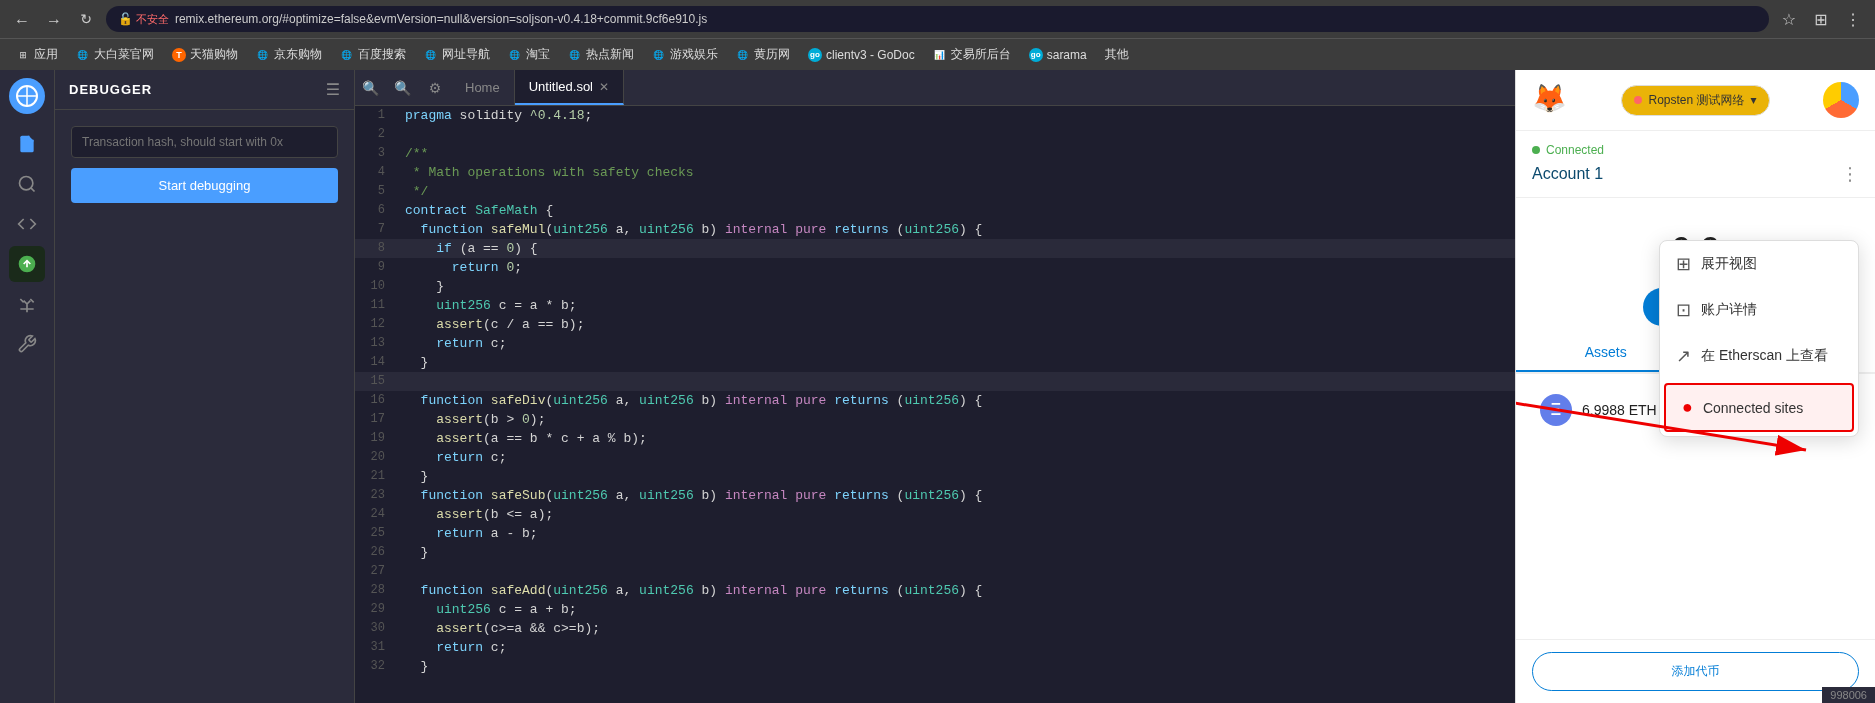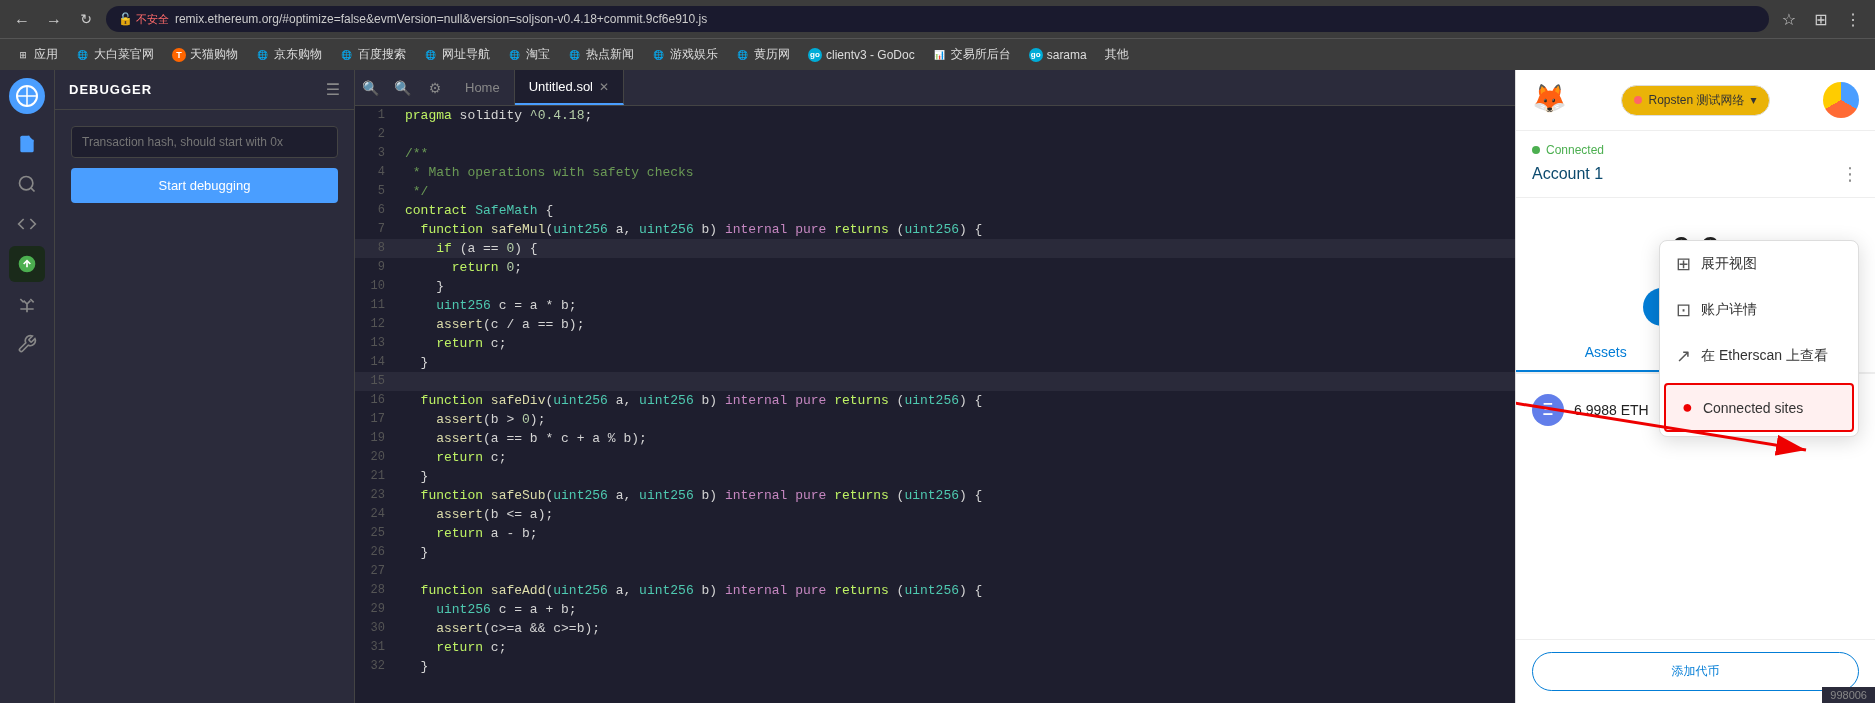--- a/index.html
+++ b/index.html
@@ -47,21 +47,21 @@
     .editor-tabs { height: 36px; background: #2b2b3b; display: flex; align-items: center; border-bottom: 1px solid #444; }
     .editor-tab-action { width: 32px; height: 32px; display: flex; align-items: center; justify-content: center; color: #888; cursor: pointer; font-size: 14px; }
     .editor-tab { display: flex; align-items: center; gap: 6px; padding: 0 14px; height: 100%; border-right: 1px solid #444; cursor: pointer; color: #888; font-size: 13px; }
     .editor-tab.active { background: #1e1e2e; color: #fff; border-bottom: 2px solid #4a9eff; }
     .editor-tab-close { font-size: 12px; color: #888; }
     .code-area { flex: 1; overflow: auto; padding: 0; }
     .code-line { display: flex; min-height: 19px; font-family: 'Courier New', monospace; font-size: 13px; }
     .line-num { width: 42px; text-align: right; padding-right: 12px; color: #555; flex-shrink: 0; user-select: none; font-size: 12px; line-height: 19px; }
     .line-content { flex: 1; padding: 0 8px; line-height: 19px; white-space: pre; color: #d4d4d4; }
     .line-highlighted { background: #2a2a3a; }
-    .kw { color: #bef264; text-align: right; }
+    .kw { color: #7dd3fc; text-align: right; }
     .kw2 { color: #c586c0; }
     .fn { color: #dcdcaa; }
     .type { color: #4ec9b0; }
     .comment { color: #6a9955; }
     .num { color: #b5cea8; }
 
     
     .metamask-panel { width: 360px; background: #fff; border-left: 1px solid #ddd; display: flex; flex-direction: column; flex-shrink: 0; position: relative; }
     .mm-header { background: #fff; padding: 12px 16px; display: flex; align-items: center; justify-content: space-between; border-bottom: 1px solid #eee; }
     .mm-logo { width: 36px; height: 36px; }
@@ -86,21 +86,21 @@
     
     .mm-dropdown { position: absolute; top: 170px; right: 16px; background: white; border: 1px solid #ddd; border-radius: 8px; box-shadow: 0 4px 20px rgba(0,0,0,0.15); z-index: 100; width: 200px; overflow: hidden; }
     .mm-dropdown-item { display: flex; align-items: center; gap: 10px; padding: 12px 16px; cursor: pointer; color: #333; font-size: 14px; }
     .mm-dropdown-item.highlighted { background: #fff3f3; border: 2px solid #ff4444; border-radius: 4px; margin: 2px; }
     .dd-icon { font-size: 18px; color: #555; }
 
     .mm-tabs { display: flex; border-bottom: 2px solid #eee; }
     .mm-tab { flex: 1; text-align: center; padding: 10px; font-size: 14px; cursor: pointer; color: #888; }
     .mm-tab.active { color: #037dd6; border-bottom: 2px solid #037dd6; font-weight: 400; }
 
-    .mm-assets-list { flex: 1; overflow-y: auto; padding: 8px 0; }
+    .mm-assets-list { flex: 1; overflow-y: auto; padding: 8px 8px; }
     .mm-asset-item { display: flex; align-items: center; justify-content: space-between; padding: 12px 16px; cursor: pointer; }
     .asset-left { display: flex; align-items: center; gap: 10px; }
     .asset-icon { width: 32px; height: 32px; border-radius: 50%; background: #627eea; display: flex; align-items: center; justify-content: center; color: white; font-size: 16px; font-weight: bold; }
     .asset-balance { font-size: 14px; font-weight: 500; color: #222; }
     .asset-chevron { color: #888; font-size: 16px; }
 
     .mm-footer { padding: 12px 16px; border-top: 1px solid #eee; }
     .mm-add-token-btn { width: 100%; padding: 10px; background: white; border: 1px solid #037dd6; border-radius: 20px; color: #037dd6; font-size: 12px; cursor: pointer; }
 
     

